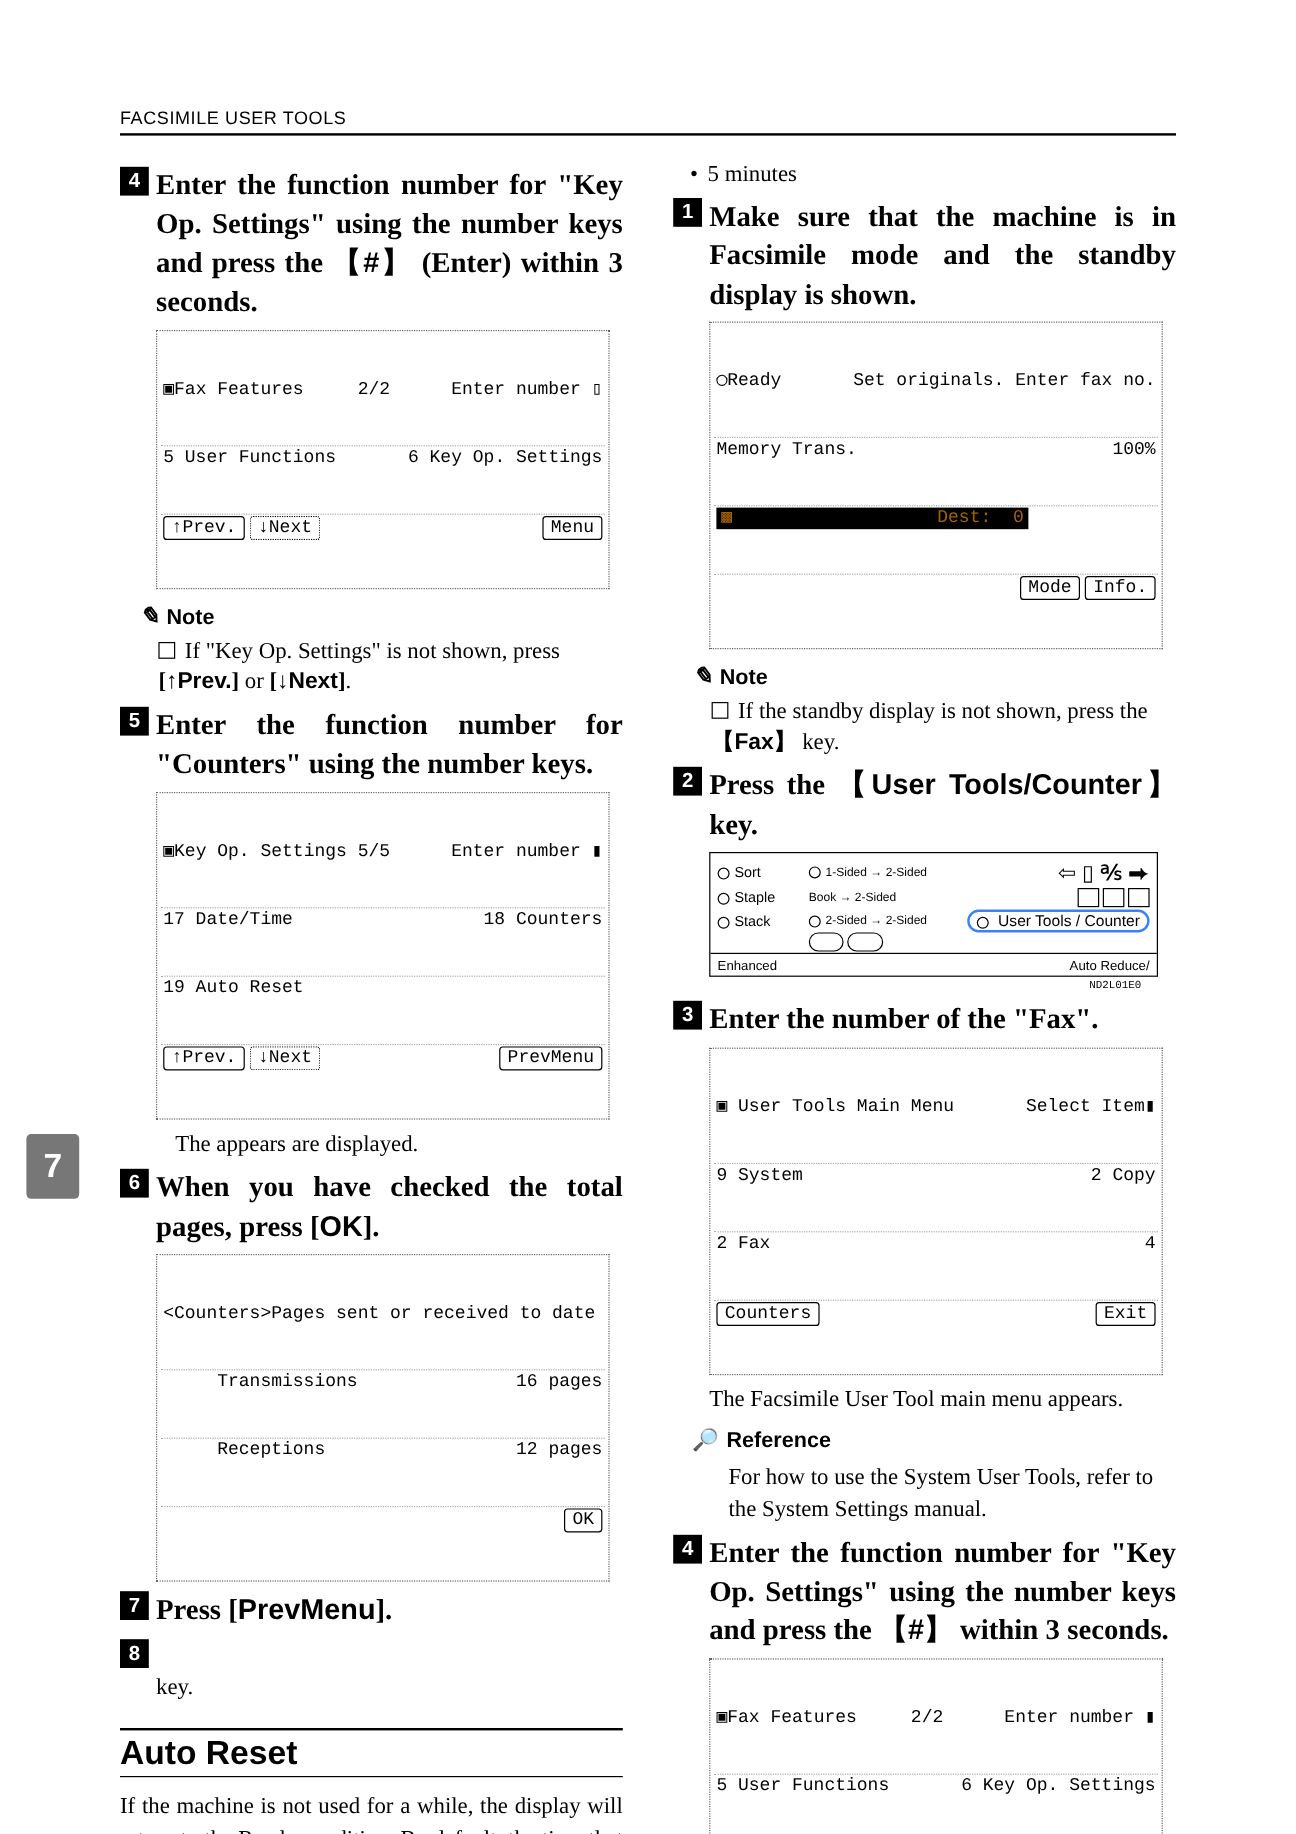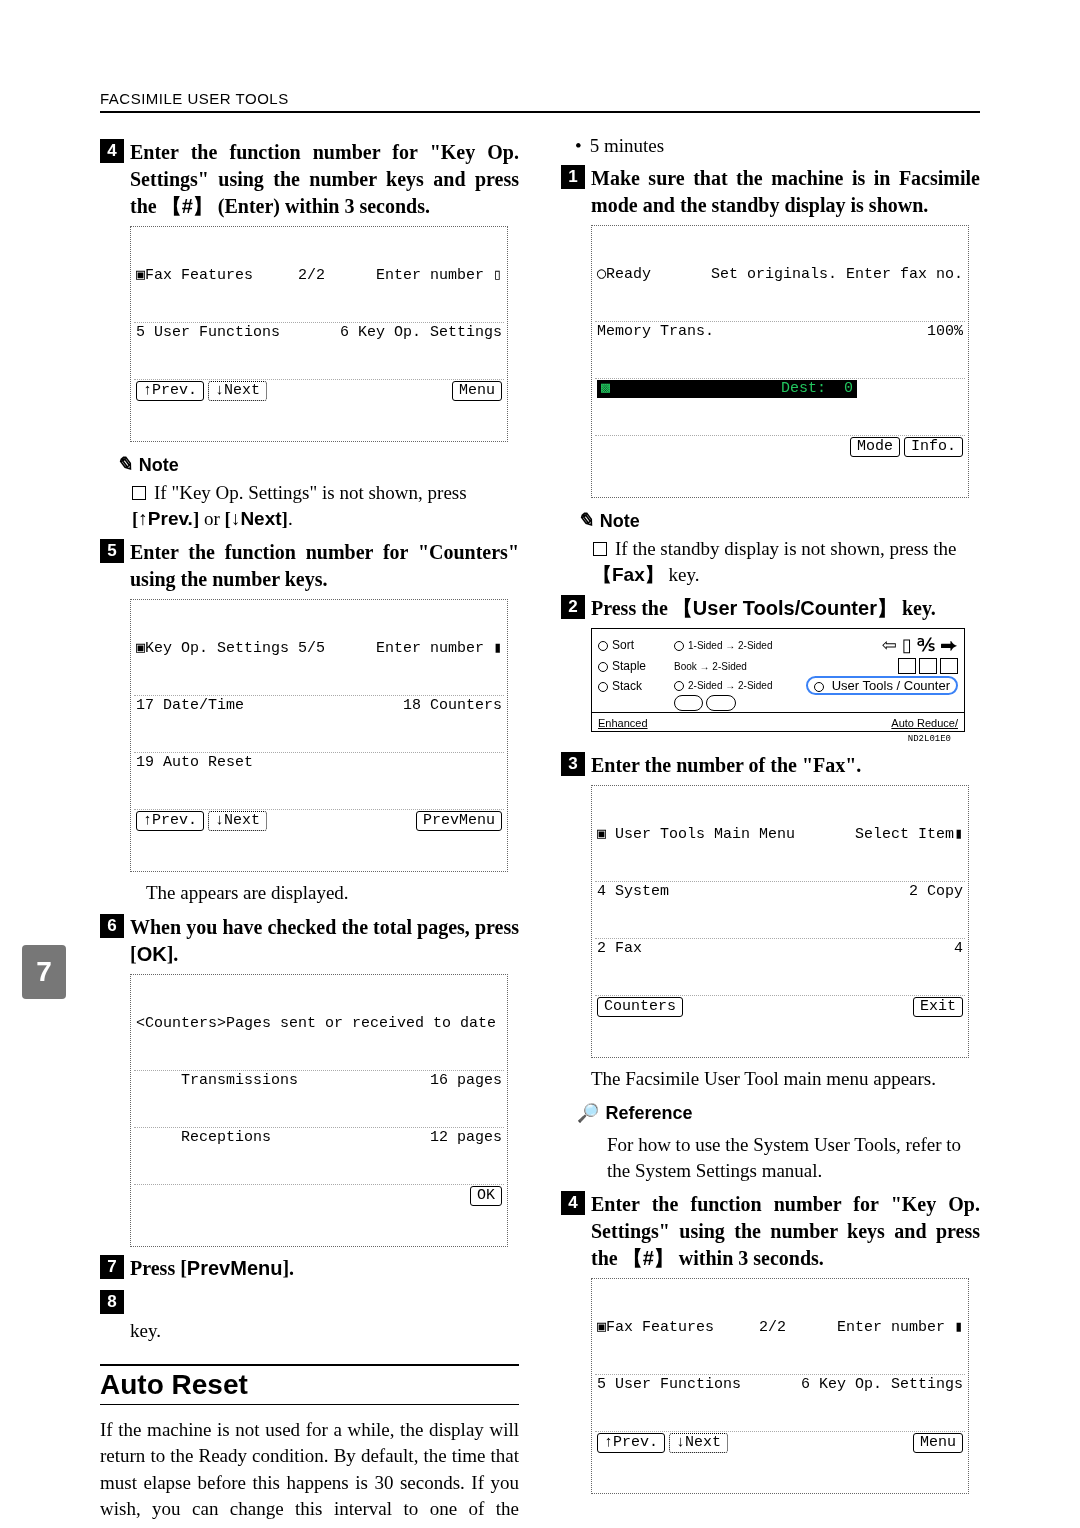--- a/index.html
+++ b/index.html
@@ -43,21 +43,21 @@
     height: 24px;
     background: #000;
     color: #fff;
     font-family: Arial, Helvetica, sans-serif;
     font-weight: bold;
     font-size: 17px;
     margin-right: 6px;
     flex-shrink: 0;
   }
   .steptext {
-    font-size: 20px;
+    font-size: 24px;
     line-height: 1.35;
     font-weight: bold;
     text-align: justify;
   }
   .lb { font-weight: bold; }
   .lb::before { content: "【"; }
   .lb::after  { content: "】"; }
   .fakekey { font-family: Arial, Helvetica, sans-serif; font-weight: bold;}
   .notehead {
     display: flex;
@@ -138,21 +138,21 @@
     padding: 4px 6px 2px 6px;
   }
   .panel-row { display:flex; align-items:center; gap:16px; padding:1px 0;}
   .panel-left { width: 60px; font-size:12px; }
   .circ { display:inline-block; width:8px; height:8px; border:1px solid #000; border-radius:50%; margin-right:4px; vertical-align:middle;}
   .panel-icons { display:flex; gap:3px;}
   .micon { width:16px;height:14px;border:1px solid #000;display:inline-block;}
   .panel-btn { border:1px solid #000; border-radius:10px; padding:1px 6px; font-size:11px; background:#fff;}
   .panel .highlight { border:2px solid #3b82f6; border-radius:12px; padding:0 6px; font-size:13px; display:inline-block;}
   .panel .hr { border-top:1px solid #000; margin:2px -6px;}
-  .panel .foot { display:flex; justify-content:space-between; align-items:center; padding-top:2px;text-decoration:underline;}
+  .panel .foot { display:flex; justify-content:space-between; align-items:center; padding-top:2px;}
   .imgcode { text-align:right; font-size:9px; margin: 0 0 6px 30px; width:360px; font-family:Liberation Mono, monospace;}
 
   
   .sect {
     font-family: Arial, Helvetica, sans-serif;
     font-size: 28px;
     font-weight: bold;
     border-top: 2px solid #000;
     border-bottom: 1px solid #000;
     padding: 3px 0;
@@ -268,21 +268,21 @@
       </ul>
 
       <div class="step">
         <span class="stepnum">1</span>
         <span class="steptext">Make sure that the machine is in Facsimile mode and the standby display is shown.</span>
       </div>
 
       <div class="lcd">
         <div class="row hdr"><span>◯Ready</span><span>Set originals. Enter fax no.</span></div>
         <div class="row"><span>Memory Trans.</span><span>100%</span></div>
-        <div class="row"><span style="background:#000;color:#22c55e;padding:0 4px">▩                   Dest:  0</span></div>
+        <div class="row"><span style="background:#000;color:#a16207;padding:0 4px">▩                   Dest:  0</span></div>
         <div class="row"><span></span><span class="btns"><span class="btn">Mode</span><span class="btn">Info.</span></span></div>
       </div>
 
       <div class="notehead">
           <span class="pencil">✎</span>
           <span>Note</span>
         </div>
       <div class="note-body">
         <span class="check"></span><span>If the standby display is not shown, press the </span><span class="lb fakekey">Fax</span><span> key.</span>
       </div>
@@ -326,21 +326,21 @@
       </div>
       <div class="imgcode">ND2L01E0</div>
 
       <div class="step">
         <span class="stepnum">3</span>
         <span class="steptext">Enter the number of the "Fax".</span>
       </div>
 
       <div class="lcd">
         <div class="row hdr"><span>▣ User Tools Main Menu</span><span>Select Item▮</span></div>
-        <div class="row"><span>4 System</span><span>2 Copy</span></div>
+        <div class="row"><span>9 System</span><span>2 Copy</span></div>
         <div class="row"><span>2 Fax</span><span>4</span></div>
         <div class="row"><span class="btn">Counters</span><span class="btn">Exit</span></div>
       </div>
 
       <div class="regtext" style="margin-left:30px">The Facsimile User Tool main menu appears.</div>
 
       <div class="notehead">
           <span class="mag">🔎</span>
           <span>Reference</span>
         </div>

